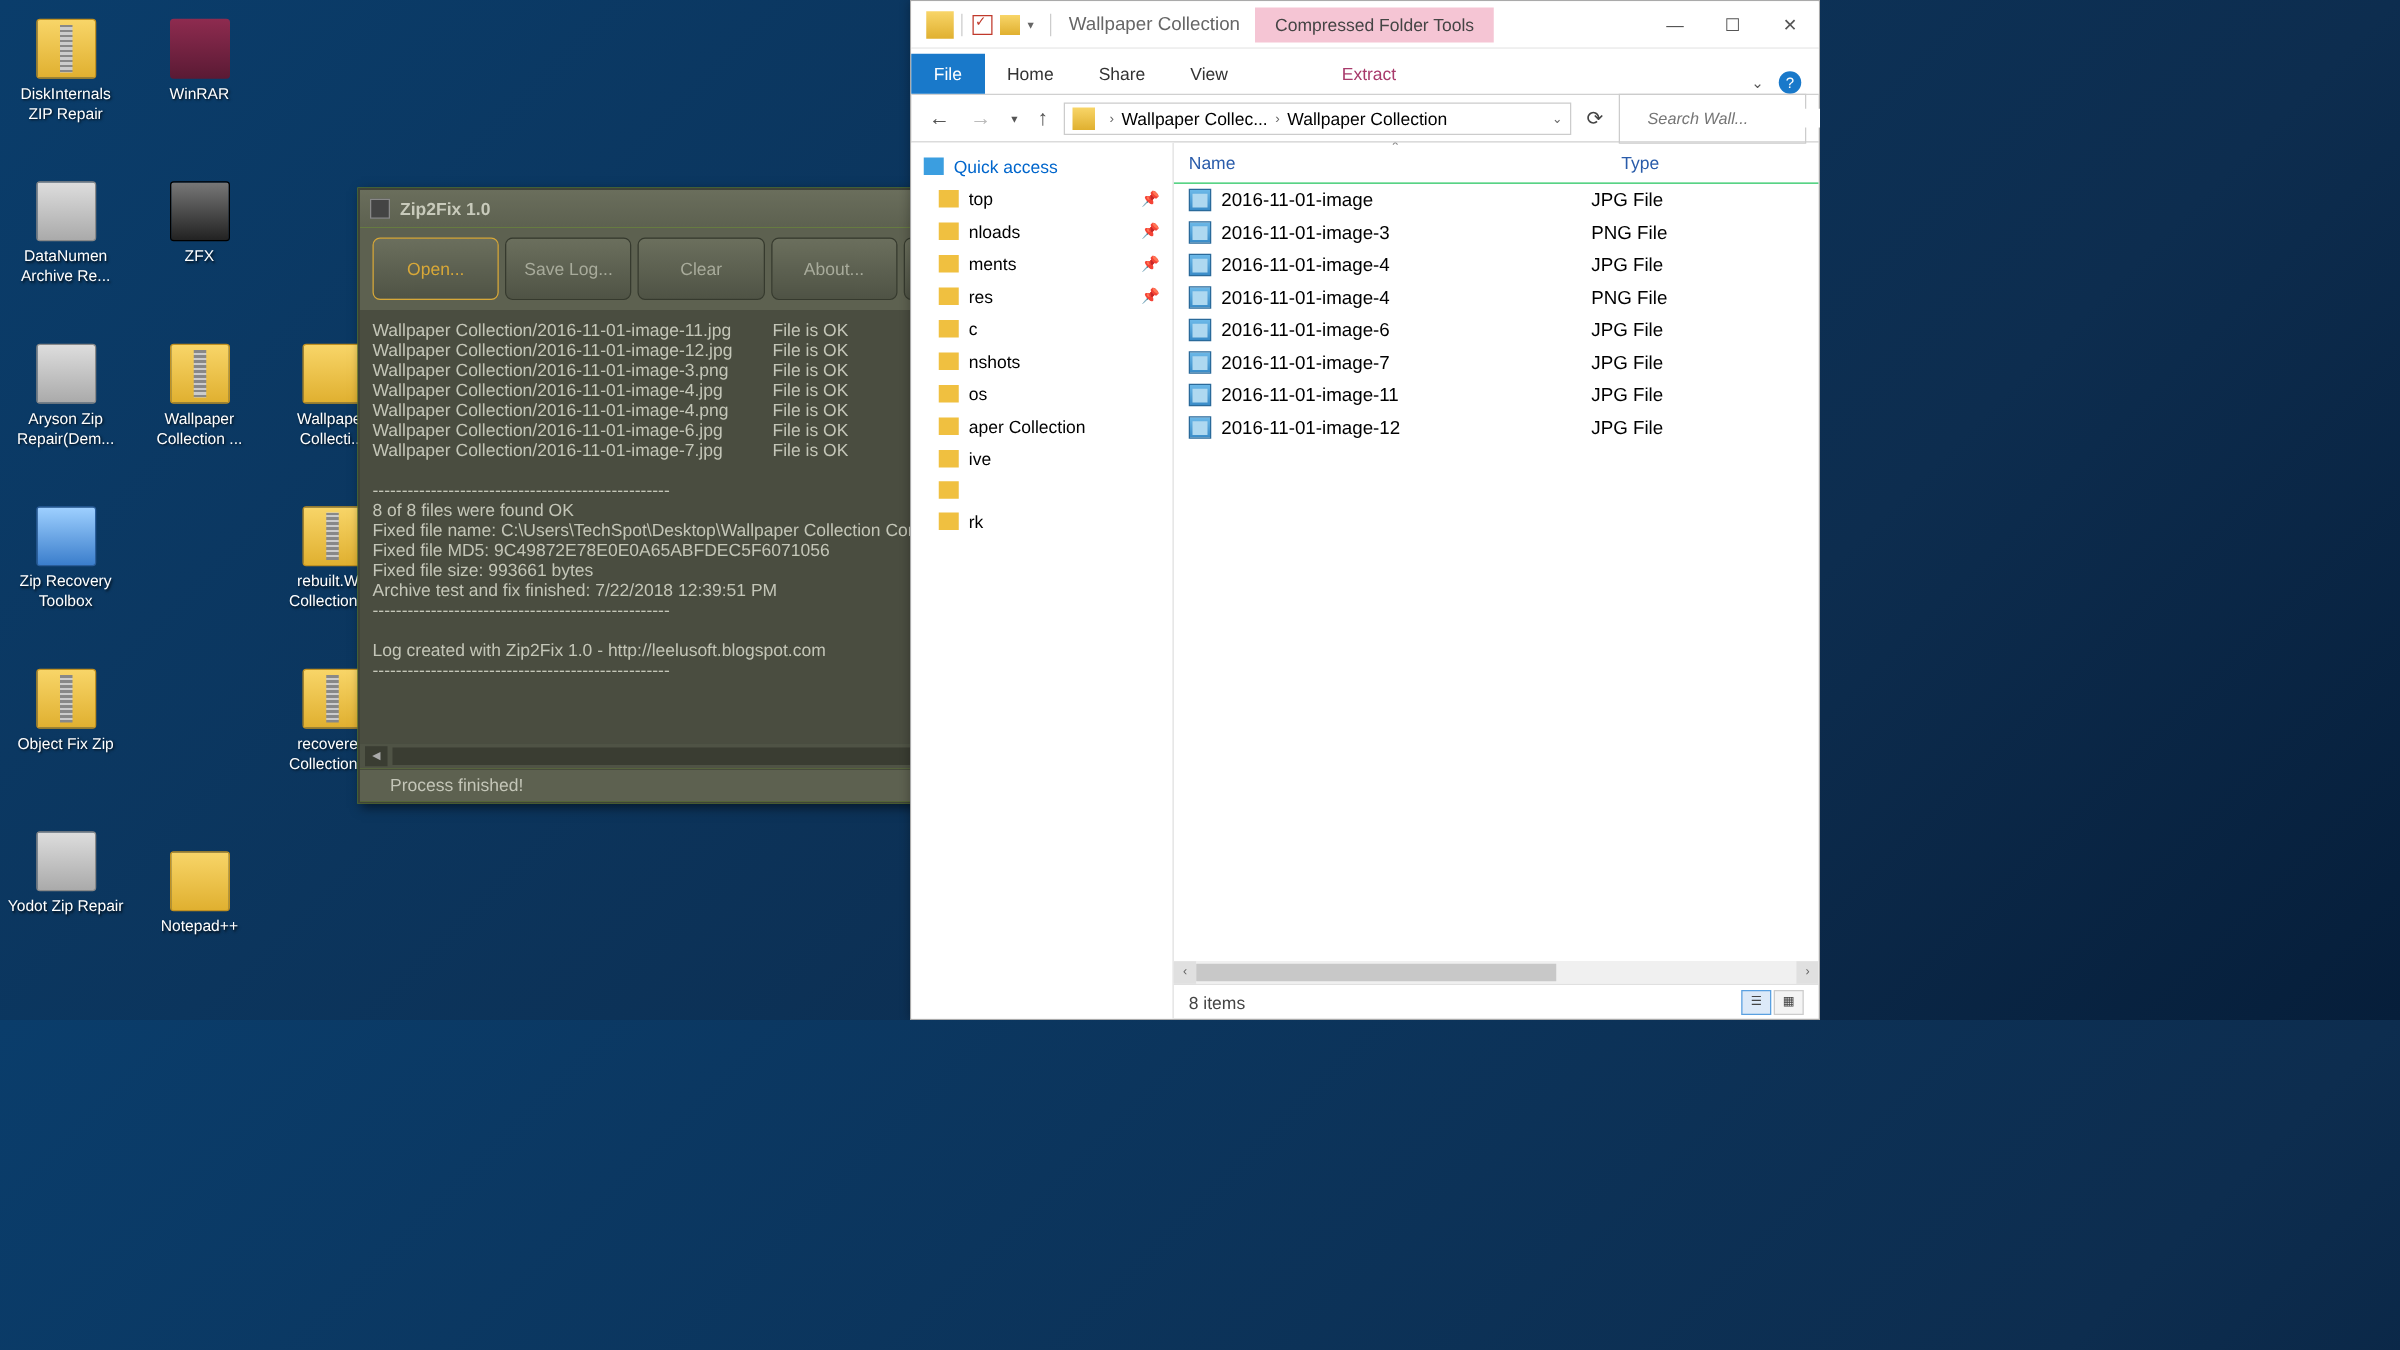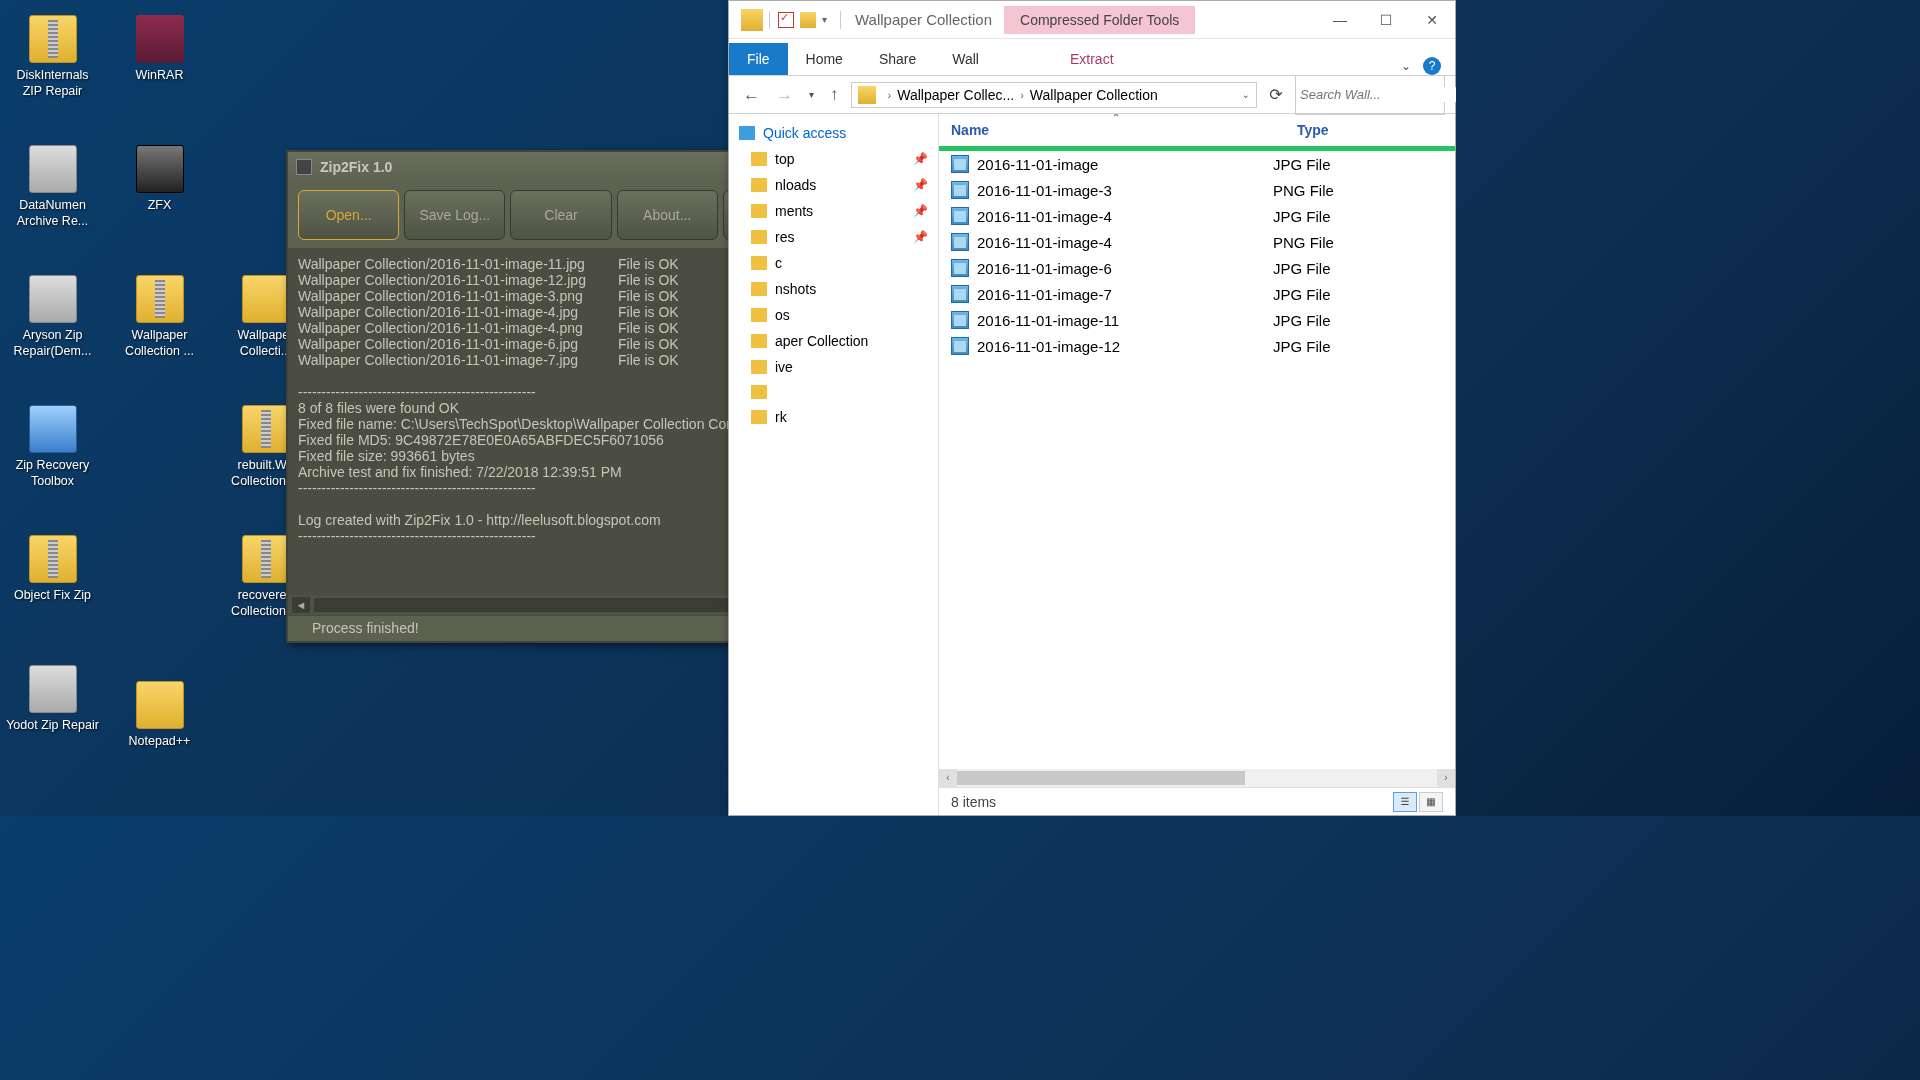--- a/index.html
+++ b/index.html
@@ -62,32 +62,32 @@
 .ex-rctrl .help { width:18px; height:18px; border-radius:50%; background:#1979ca; color:#fff; font-size:12px; text-align:center; line-height:18px; cursor:pointer; }
 .ex-addr { height:38px; display:flex; align-items:center; padding:0 10px; gap:8px; border-bottom:1px solid #d0d0d0; }
 .ex-nav { font-size:17px; color:#555; cursor:pointer; padding:2px 4px; }
 .ex-nav.dis { color:#bbb; cursor:default; }
 .ex-addrbox { flex:1; display:flex; align-items:center; border:1px solid #ccc; height:26px; padding:0 6px; font-size:14px; }
 .ex-addrbox .fic { width:18px; height:18px; background:linear-gradient(#f8d568,#e0b030); margin-right:6px; }
 .ex-addrbox .crumb { cursor:pointer; }
 .ex-addrbox .sep { margin:0 6px; color:#666; font-size:11px; }
 .ex-addrbox .dd2 { margin-left:auto; font-size:10px; color:#666; cursor:pointer; }
 .ex-ref { width:22px; text-align:center; color:#444; cursor:pointer; }
-.ex-search { width:150px; border:1px solid #ccc; height:40px; display:flex; align-items:center; padding:0 4px; }
+.ex-search { width:150px; border:1px solid #ccc; height:40px; display:flex; align-items:center; padding:0 22px; }
 .ex-search input { border:0; outline:0; flex:1; font-size:13px; color:#777; font-style:italic; }
 .ex-search .si { color:#1979ca; font-size:13px; cursor:pointer; }
 .ex-body { flex:1; display:flex; overflow:hidden; }
 .ex-side { width:210px; border-right:1px solid #e0e0e0; background:#fff; padding:6px 0; font-size:14px; overflow:hidden; }
 .ex-side .sitem { display:flex; align-items:center; padding:5px 8px 5px 22px; cursor:pointer; position:relative; white-space:nowrap; overflow:hidden; }
 .ex-side .sitem .sic { width:16px; height:14px; background:#f0c040; margin-right:8px; flex:none; }
 .ex-side .sitem .pin { position:absolute; right:10px; color:#888; font-size:12px; }
 .ex-side .sitem.qa { padding-left:10px; color:#0066cc; }
 .ex-side .sitem.qa .sic { background:#3b9ee0; }
 .ex-main { flex:1; display:flex; flex-direction:column; overflow:hidden; }
-.ex-cols { display:flex; border-bottom:5px solid #22c55e; font-size:14px; color:#2a5caa;font-weight:bold; }
+.ex-cols { display:flex; border-bottom:1px solid #22c55e; font-size:14px; color:#2a5caa; }
 .ex-col { padding:8px 12px; cursor:pointer; }
 .ex-col.name { flex:1; position:relative; }
 .ex-col.name::after { content:"⌃"; position:absolute; left:50%; top:-2px; font-size:10px; color:#888; }
 .ex-col.type { width:170px; }
 .ex-files { flex:1; overflow:auto; }
 .ex-file { display:flex; align-items:center; padding:4px 12px; font-size:15px; cursor:pointer; }
 .ex-file .fic2 { width:18px; height:18px; background:linear-gradient(#6bb8e8,#3a8cc8); margin-right:8px; border:1px solid #2a6a9a; position:relative; }
 .ex-file .fic2::after { content:""; position:absolute; inset:3px 2px 2px 2px; background:#aed8f0; }
 .ex-file .fn2 { flex:1; }
 .ex-file .ft { width:170px; }
@@ -199,21 +199,21 @@
     <div class="ex-wbtns">
       <div class="ex-wb">—</div>
       <div class="ex-wb">☐</div>
       <div class="ex-wb">✕</div>
     </div>
   </div>
   <div class="ex-ribbon">
     <div class="ex-tab file">File</div>
     <div class="ex-tab">Home</div>
     <div class="ex-tab">Share</div>
-    <div class="ex-tab">Wall</div>
+    <div class="ex-tab">View</div>
     <div class="ex-tab ctxtab" style="margin-left:55px">Extract</div>
     <div class="ex-rctrl">
       <span class="ch">⌄</span>
       <div class="help">?</div>
     </div>
   </div>
   <div class="ex-addr">
     <span class="ex-nav">←</span>
     <span class="ex-nav dis">→</span>
     <span class="ex-nav" style="font-size:10px">▾</span>

